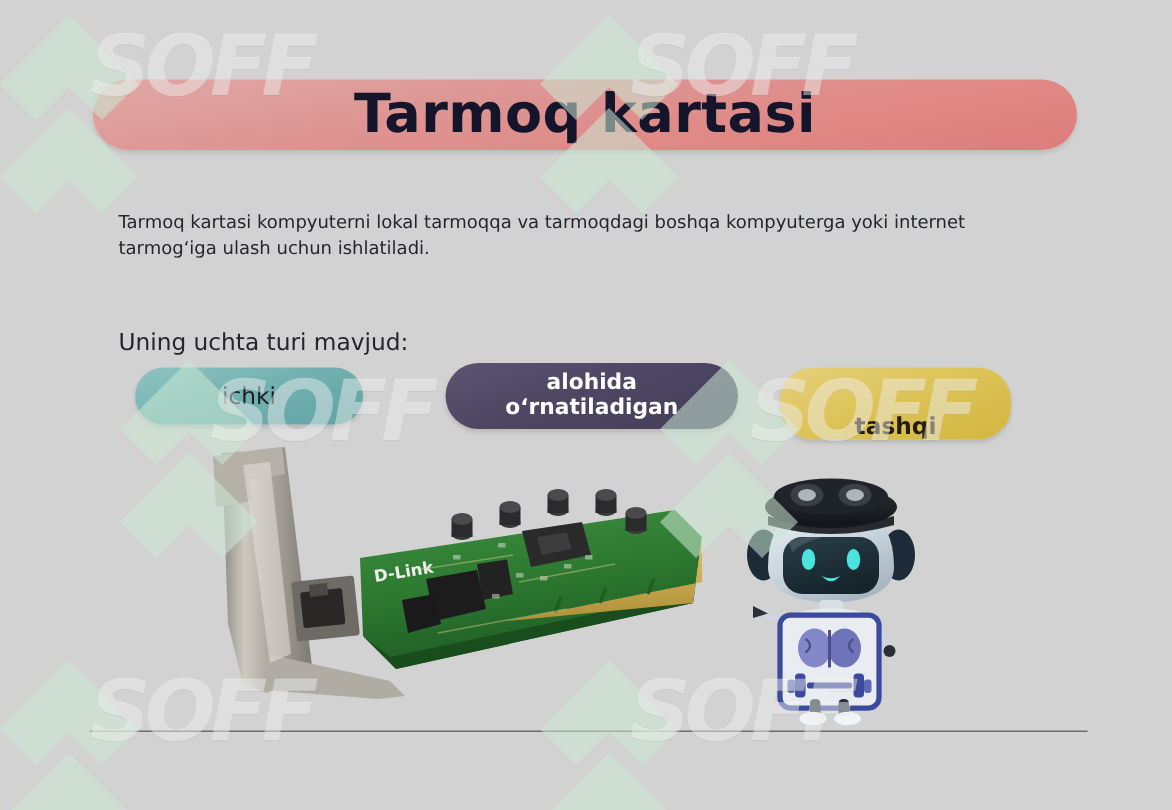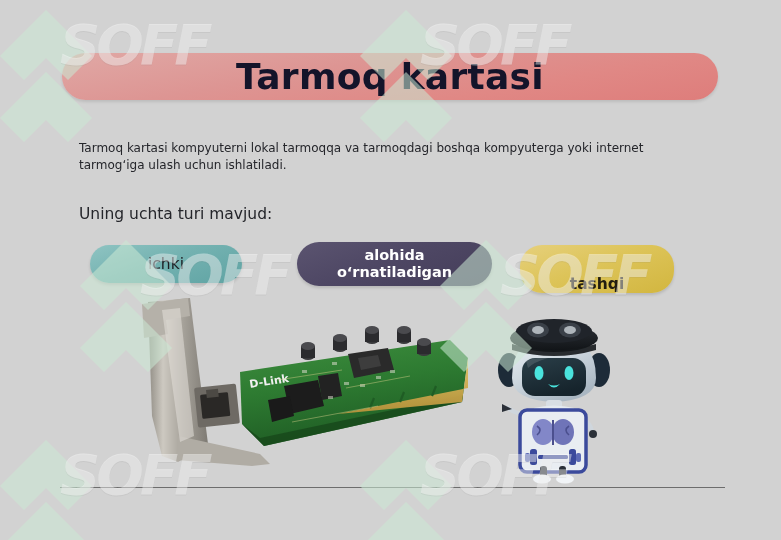--- a/index.html
+++ b/index.html
@@ -84,21 +84,21 @@
     top: 128px;
     width: 615px;
     font-size: 12px;
     line-height: 1.42;
     color: #25262b;
   }
 
   #subhead {
     position: absolute;
     left: 79px;
-    top: 188px;
+    top: 202px;
     font-size: 15.5px;
     line-height: 1.4;
     color: #25262b;
   }
 
   .pill {
     position: absolute;
     border-radius: 22px;
     display: flex;
     align-items: center;

